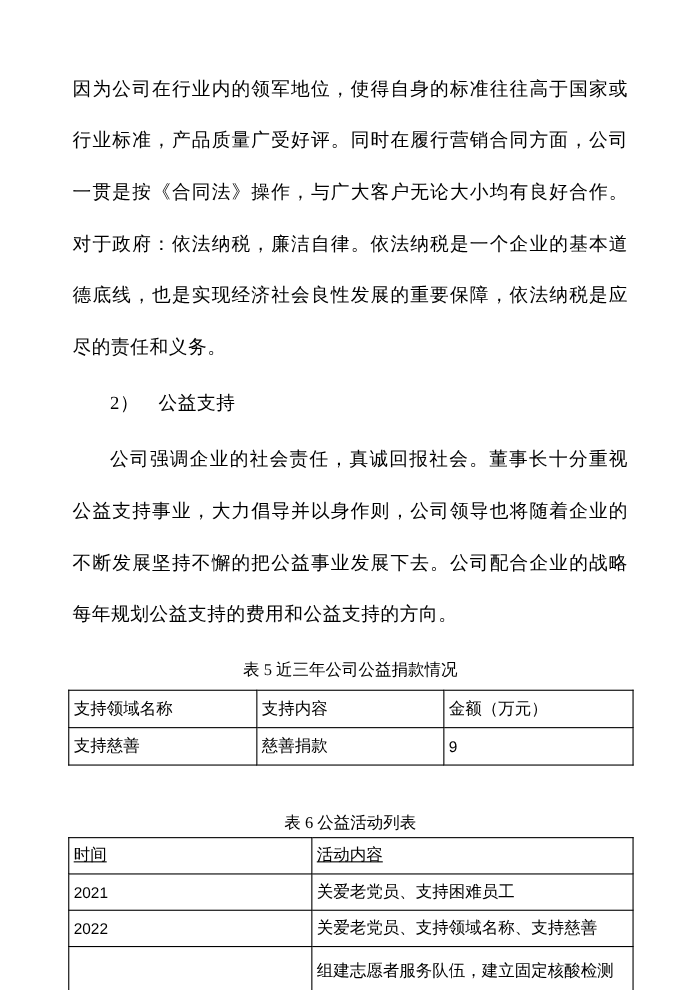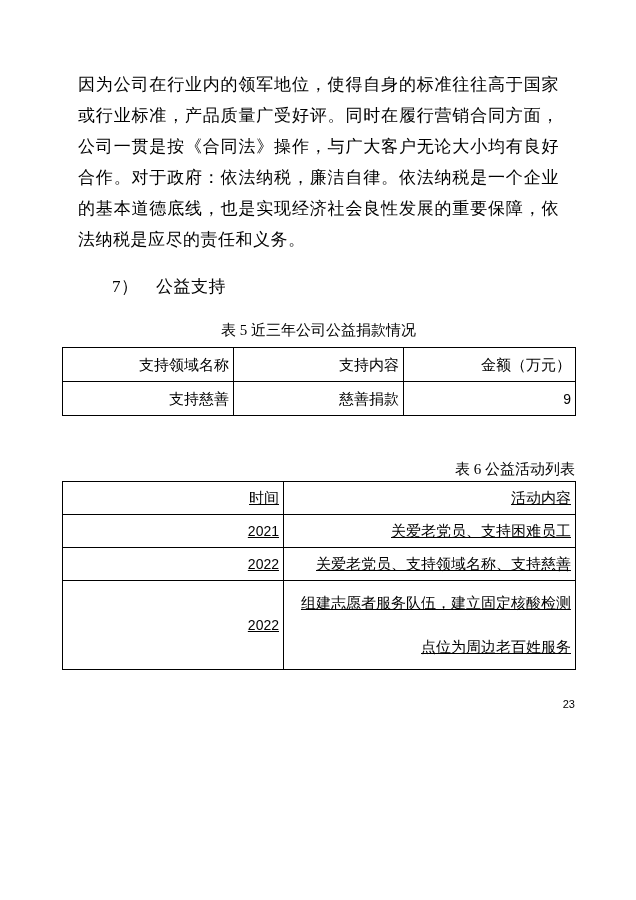--- a/index.html
+++ b/index.html
@@ -15,54 +15,54 @@
     color: #000000;
     font-family: "Liberation Serif", "DejaVu Serif", serif;
     font-size: 17px;
     overflow: hidden;
     margin: 0 auto;
   }
   .content {
     padding: 53px 61px 0 62px;
   }
   .para {
-    margin: 16px;
-    line-height: 31px;
+    margin: 4px;
+    line-height: 47px;
     text-align: justify;
     letter-spacing: 0.5px;
   }
   .indent {
     text-indent: 34px;
   }
   .caption {
     margin: 0;
     text-align: center;
     font-size: 15px;
     line-height: 20px;
   }
   .caption5 { margin-top: 18px; margin-bottom: 7px; }
-  .caption6 { margin-top: 43px; margin-bottom: 2px; text-align: right; }
+  .caption6 { margin-top: 43px; margin-bottom: 2px; }
   table.tbl {
     border-collapse: collapse;
     table-layout: fixed;
     width: 513px;
     font-size: 15px;
   }
   table.tbl th,
   table.tbl td {
     border: 1px solid #000000;
     font-weight: normal;
-    text-align: right;
+    text-align: left;
     vertical-align: middle;
     padding: 0 4px;
     line-height: 20px;
   }
   table.tbl5 th, table.tbl5 td { height: 33px; }
   table.tbl6 th { height: 32px; text-decoration: underline; }
-  table.tbl6 td { height: 32px; text-decoration: underline; }
+  table.tbl6 td { height: 32px; }
   table.tbl6 tr.tall td { height: 68px; line-height: 44px; }
   .num {
     font-family: "Liberation Sans", "DejaVu Sans", sans-serif;
     font-size: 14px;
   }
   .page-number {
     margin-top: 28px;
     text-align: right;
     font-family: "Liberation Sans", "DejaVu Sans", sans-serif;
     font-size: 11px;
@@ -70,22 +70,23 @@
   }
 </style>
 </head>
 <body>
 
 <div class="page">
   <div class="content">
 
     <p class="para">因为公司在行业内的领军地位，使得自身的标准往往高于国家或行业标准，产品质量广受好评。同时在履行营销合同方面，公司一贯是按《合同法》操作，与广大客户无论大小均有良好合作。对于政府：依法纳税，廉洁自律。依法纳税是一个企业的基本道德底线，也是实现经济社会良性发展的重要保障，依法纳税是应尽的责任和义务。</p>
 
-    <p class="para indent">7）　公益支持</p>
+    <p class="para indent">2）　公益支持</p>
 
+    <p class="para indent">公司强调企业的社会责任，真诚回报社会。董事长十分重视公益支持事业，大力倡导并以身作则，公司领导也将随着企业的不断发展坚持不懈的把公益事业发展下去。公司配合企业的战略每年规划公益支持的费用和公益支持的方向。</p>
 
     <p class="caption caption5">表 5 近三年公司公益捐款情况</p>
 
     <table class="tbl tbl5">
       <colgroup>
         <col style="width:171px">
         <col style="width:170px">
         <col style="width:172px">
       </colgroup>
       <thead>

